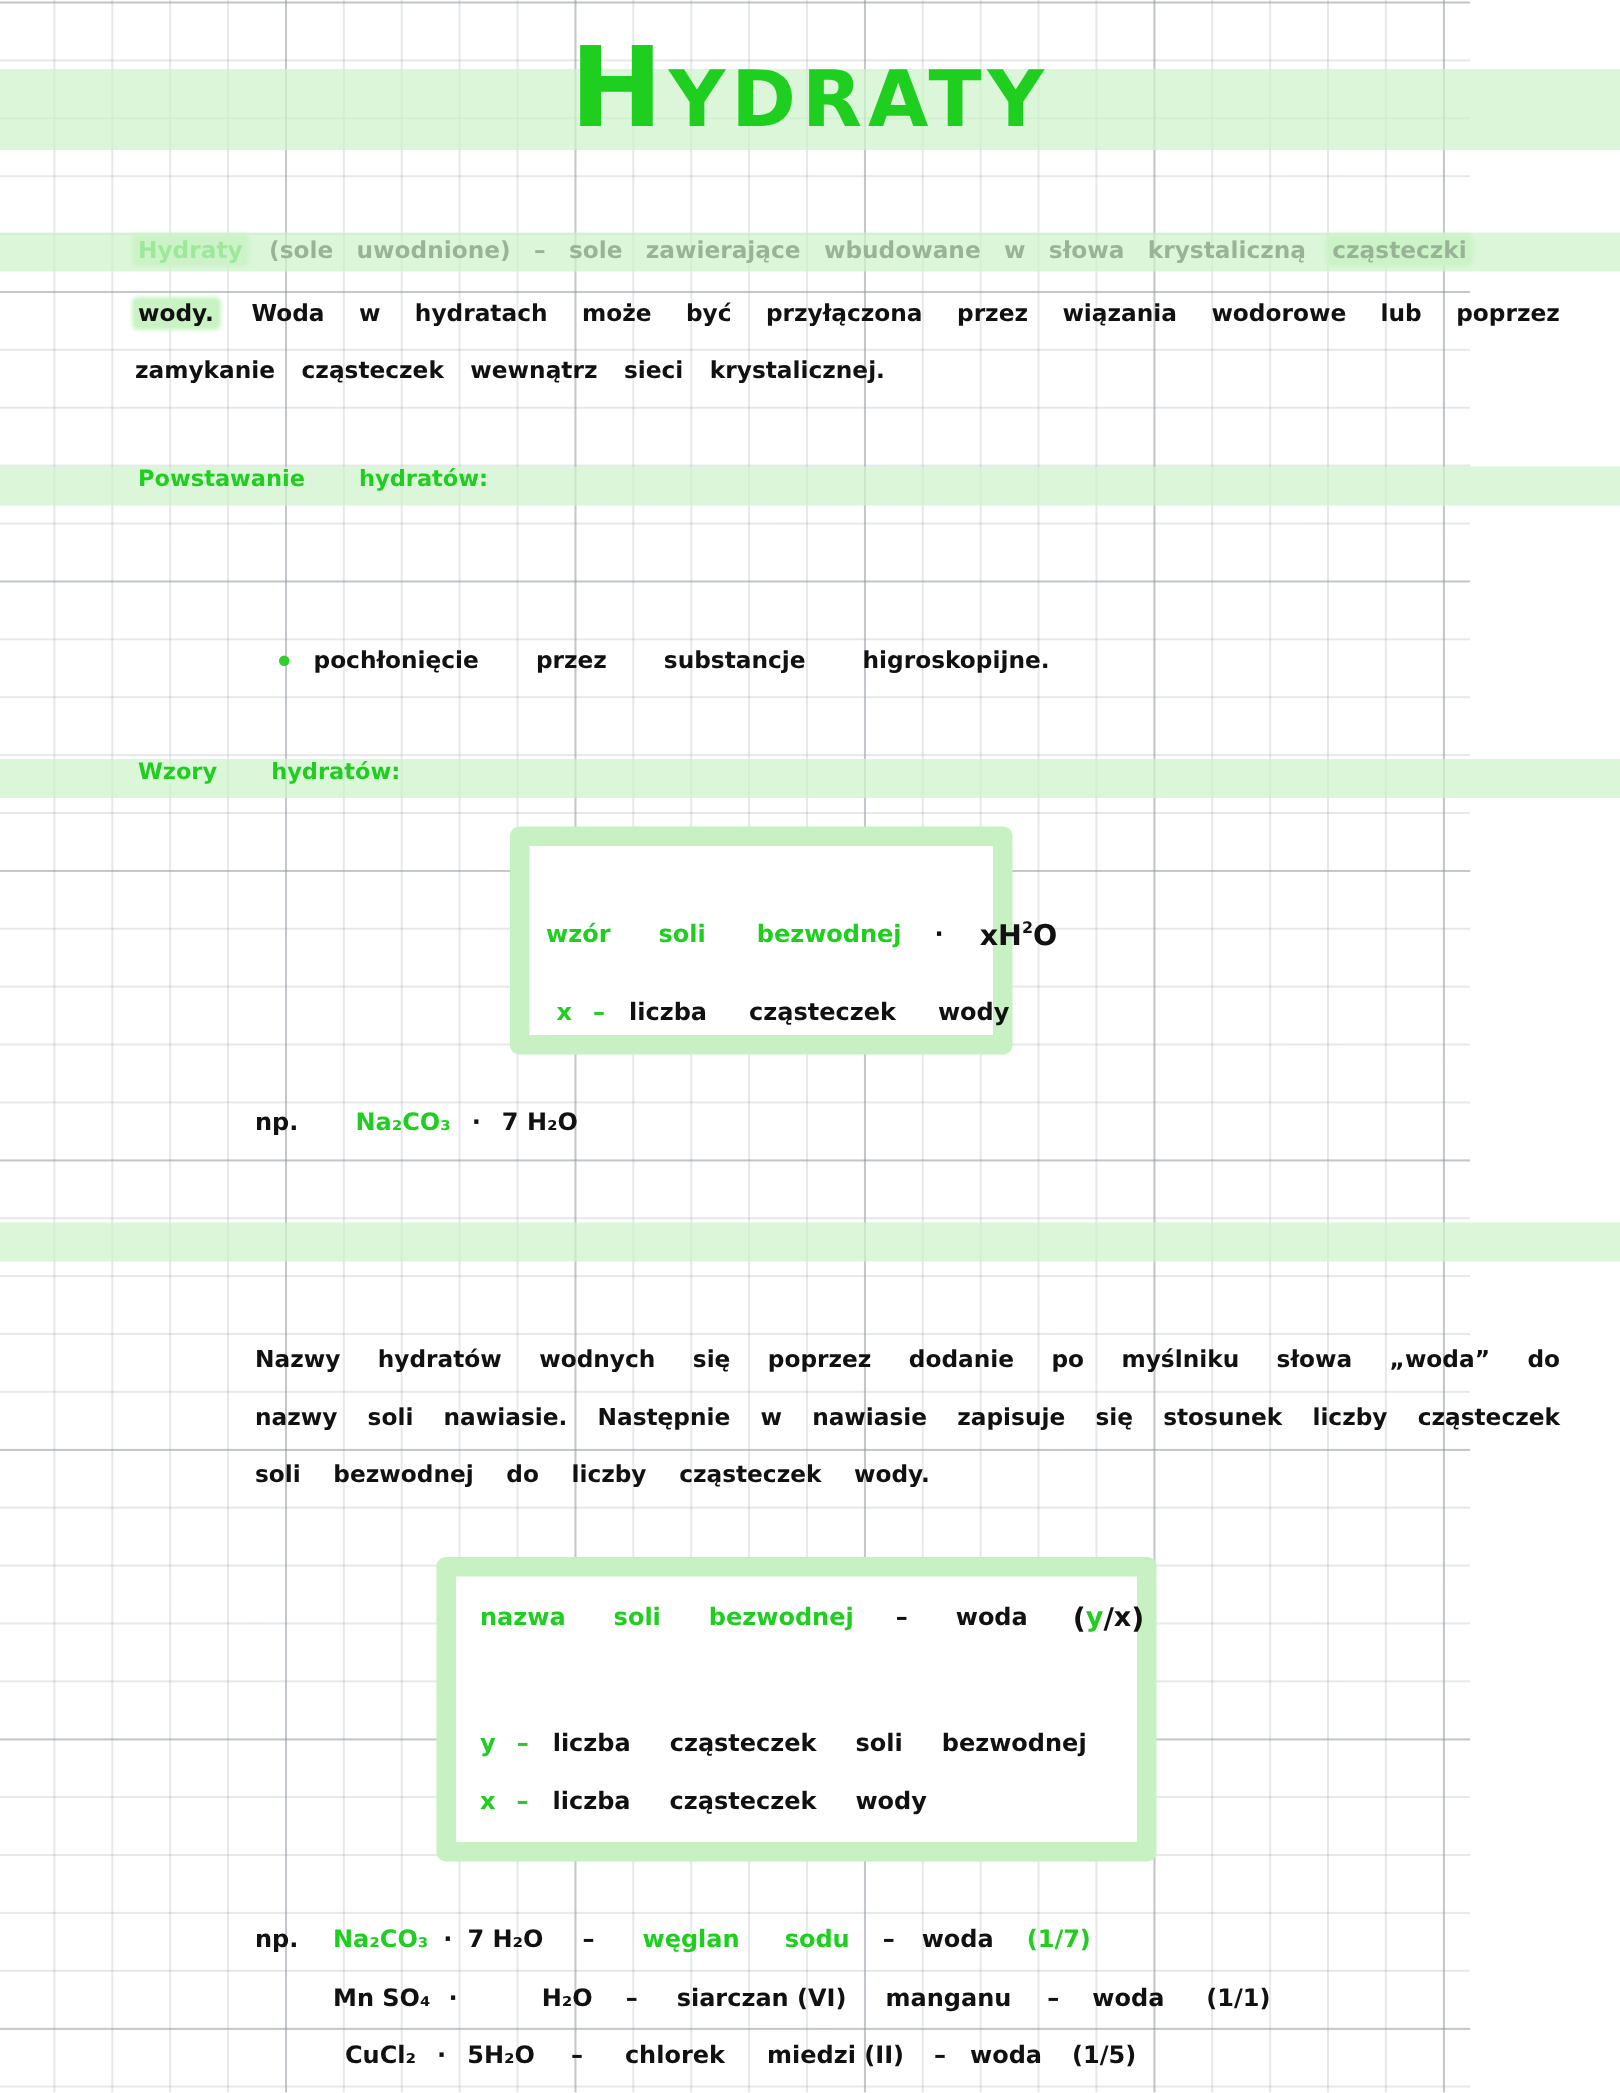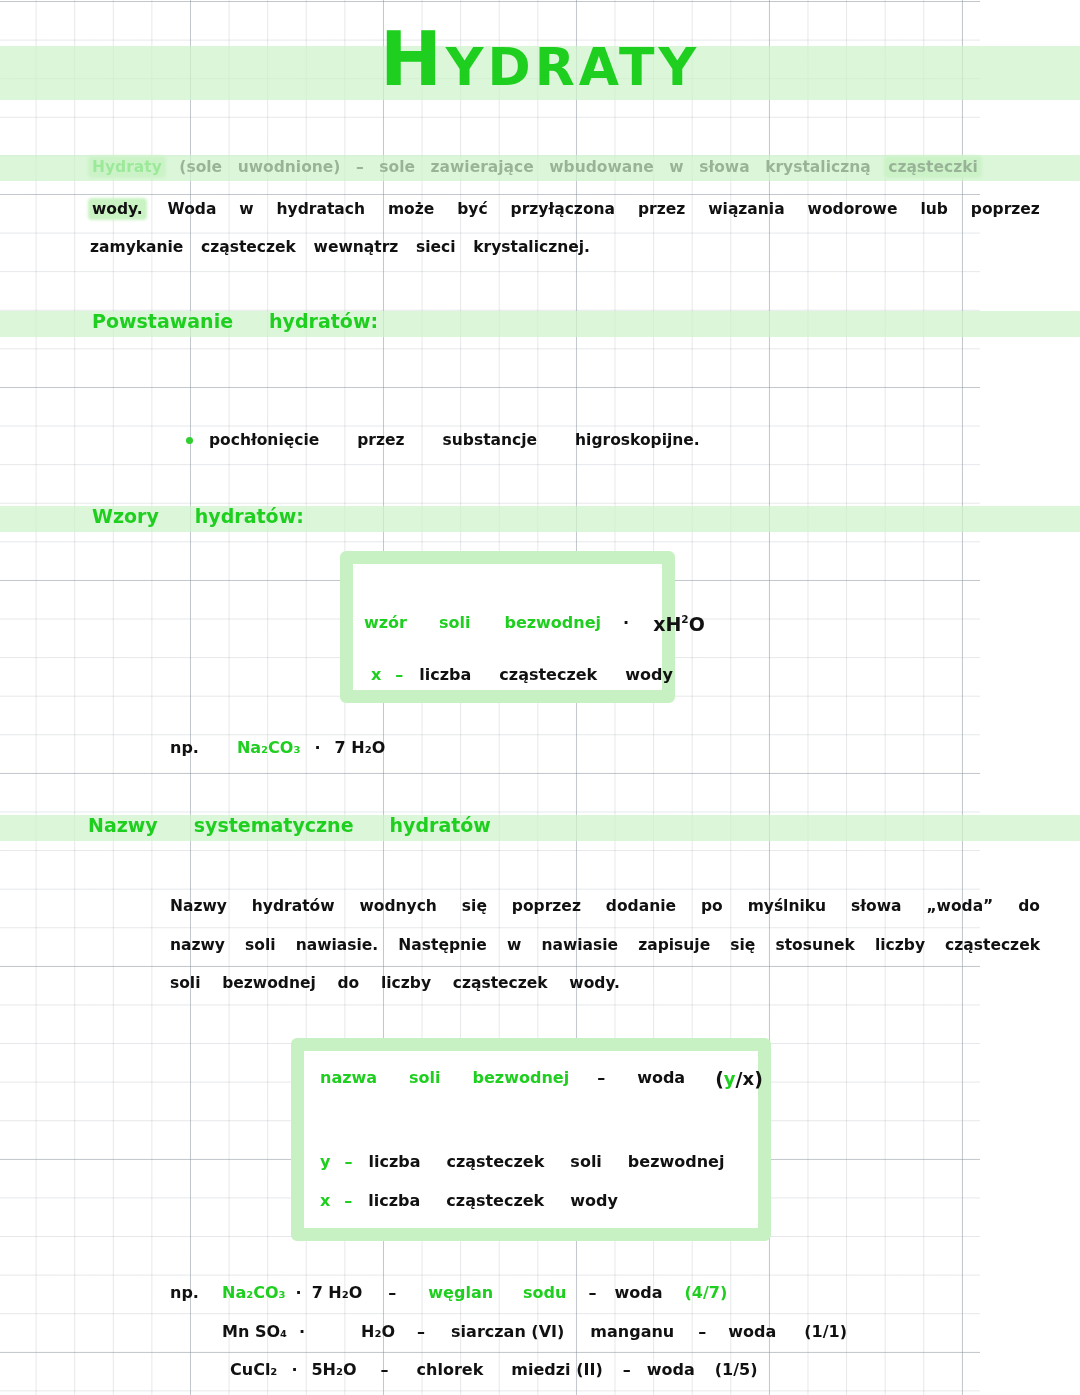--- a/index.html
+++ b/index.html
@@ -62,21 +62,21 @@
 
   .hl{
     background:#c9f3c3;
     border-radius:2px;
     padding:0 2px;
     box-shadow:0 0 3px 2px #c9f3c3;
   }
 
   .section-h{
     position:absolute;
-    font-size:19px;
+    font-size:15px;
     font-weight:700;
     color:#1fcf1f;
     white-space:nowrap;
     z-index:3;
   }
   .section-h .gap{display:inline-block;width:36px;}
 
   .bullet-row{
     position:absolute;
     display:flex;
@@ -229,23 +229,20 @@
   <div class="exline" style="top:738px; left:170px;">
     <span>np.</span>
     <span class="sp" style="display:inline-block;width:38px;"></span>
     <span class="grn" style="font-weight:700;">Na₂CO₃</span>
     <span class="sp" style="display:inline-block;width:14px;"></span>
     <span>·</span>
     <span class="sp" style="display:inline-block;width:14px;"></span>
     <span style="font-weight:700;">7 H₂O</span>
   </div>
 
-  <div class="section-h" style="top:814px; left:88px;">
-    <span>Nazwy</span><span class="gap"></span><span>systematyczne</span><span class="gap"></span><span>hydratów</span>
-  </div>
 
   <div class="pline justify" style="top:897px; left:170px; width:870px;">
     <span>Nazwy</span>
     <span>hydratów</span>
     <span>wodnych</span>
     <span>się</span>
     <span>poprzez</span>
     <span>dodanie</span>
     <span>po</span>
     <span>myślniku</span>
@@ -337,21 +334,21 @@
     <span>–</span>
     <span style="display:inline-block;width:32px;"></span>
     <span class="grn" style="font-weight:700;">węglan</span>
     <span style="display:inline-block;width:30px;"></span>
     <span class="grn" style="font-weight:700;">sodu</span>
     <span style="display:inline-block;width:22px;"></span>
     <span>–</span>
     <span style="display:inline-block;width:18px;"></span>
     <span>woda</span>
     <span style="display:inline-block;width:22px;"></span>
-    <span class="grn" style="font-weight:700;">(4/7)</span>
+    <span class="grn" style="font-weight:700;">(1/7)</span>
   </div>
 
   <div class="exline" style="top:1322px; left:222px;">
     <span style="font-weight:700;">Mn SO₄</span>
     <span style="display:inline-block;width:12px;"></span>
     <span>·</span>
     <span style="display:inline-block;width:12px;"></span>
     <span style="font-weight:700;margin-left:44px;">H₂O</span>
     <span style="display:inline-block;width:22px;"></span>
     <span>–</span>

